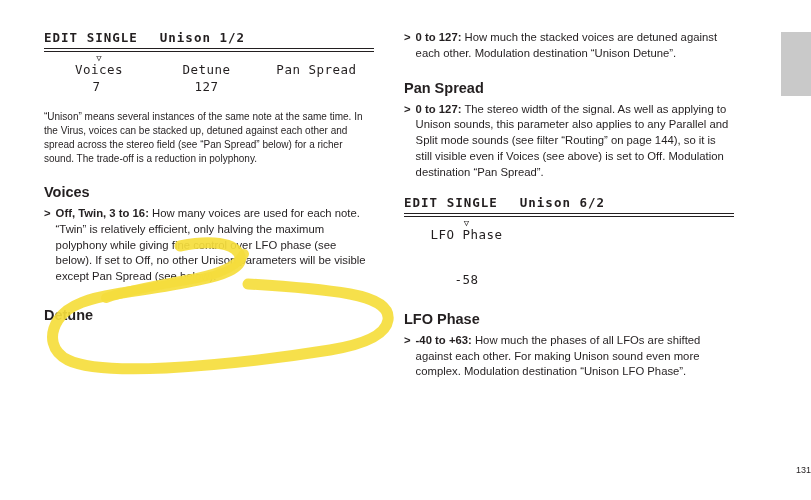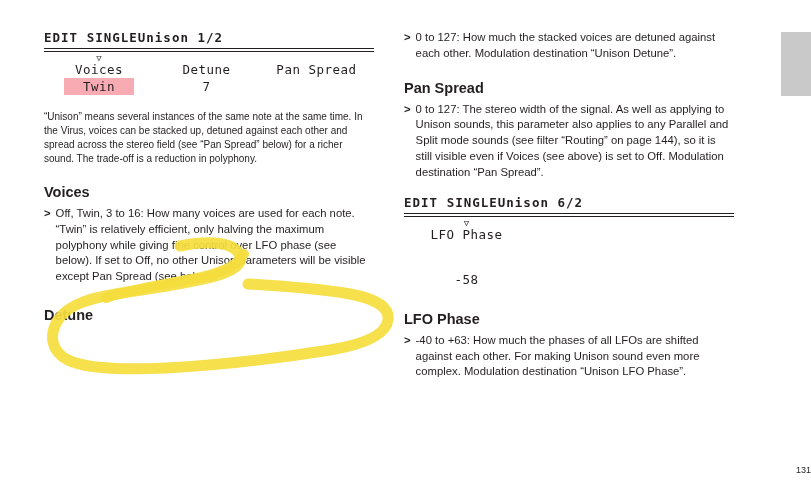--- a/index.html
+++ b/index.html
@@ -65,34 +65,35 @@
     line-height: 1.40;
     margin: 0 0 10px 0;
     display: flex;
     gap: 5px;
   }
   .bullet .gt {
     font-weight: bold;
     flex: 0 0 auto;
   }
   .bullet b {
-    font-weight: normal;
+    font-weight: bold;
   }
   
   .lcd {
     font-family: "DejaVu Sans Mono", monospace;
     color: #231f20;
     margin: 8px 0 4px 0;
     position: relative;
   }
   .lcd-head {
     font-size: 12.5px;
     font-weight: bold;
     letter-spacing: 1px;
     display: flex;
+    gap: 22px;
     padding-bottom: 3px;
   }
   .lcd-rule {
     border-top: 1px solid #231f20;
     border-bottom: 1px solid #231f20;
     height: 2px;
     margin: 0 0 3px 0;
   }
   .lcd-row {
     font-size: 12.5px;
@@ -158,25 +159,22 @@
         <span>Unison 1/2</span>
       </div>
       <div class="lcd-rule"></div>
       <div class="caret" style="width:110px;text-align:center;">▽</div>
       <div class="lcd-row">
         <span class="lcd-col" style="width:110px;">Voices</span>
         <span class="lcd-col" style="width:105px;">Detune</span>
         <span class="lcd-col" style="width:115px;">Pan Spread</span>
       </div>
       <div class="lcd-row" style="margin-top:2px;">
-        <span class="lcd-col" style="width:110px;position:relative;">
-          <span class="hl-pink" style="left:20px;top:-1px;width:70px;height:17px;"></span>
-          <span class="lcd-text">Twin</span>
-        </span>
         <span class="lcd-col" style="width:105px;">7</span>
+        <span class="lcd-col" style="width:115px;">127</span>
       </div>
     </div>
 
     <p class="body" style="margin-top:16px;">“Unison” means several instances of the same note at the same time. In the Virus, voices can be stacked up, detuned against each other and spread across the stereo field (see “Pan Spread” below) for a richer sound. The trade-off is a reduction in polyphony.</p>
 
     <h2 class="section">Voices</h2>
 
     <div class="bullet">
       <span class="gt">&gt;</span>
       <span><b>Off, Twin, 3 to 16:</b><span> How many voices are used for each note. “Twin” is relatively efficient, only halving the maximum polyphony while giving fine control over LFO phase (see below). If set to Off, no other Unison parameters will be visible except Pan Spread (see below).</span></span>

